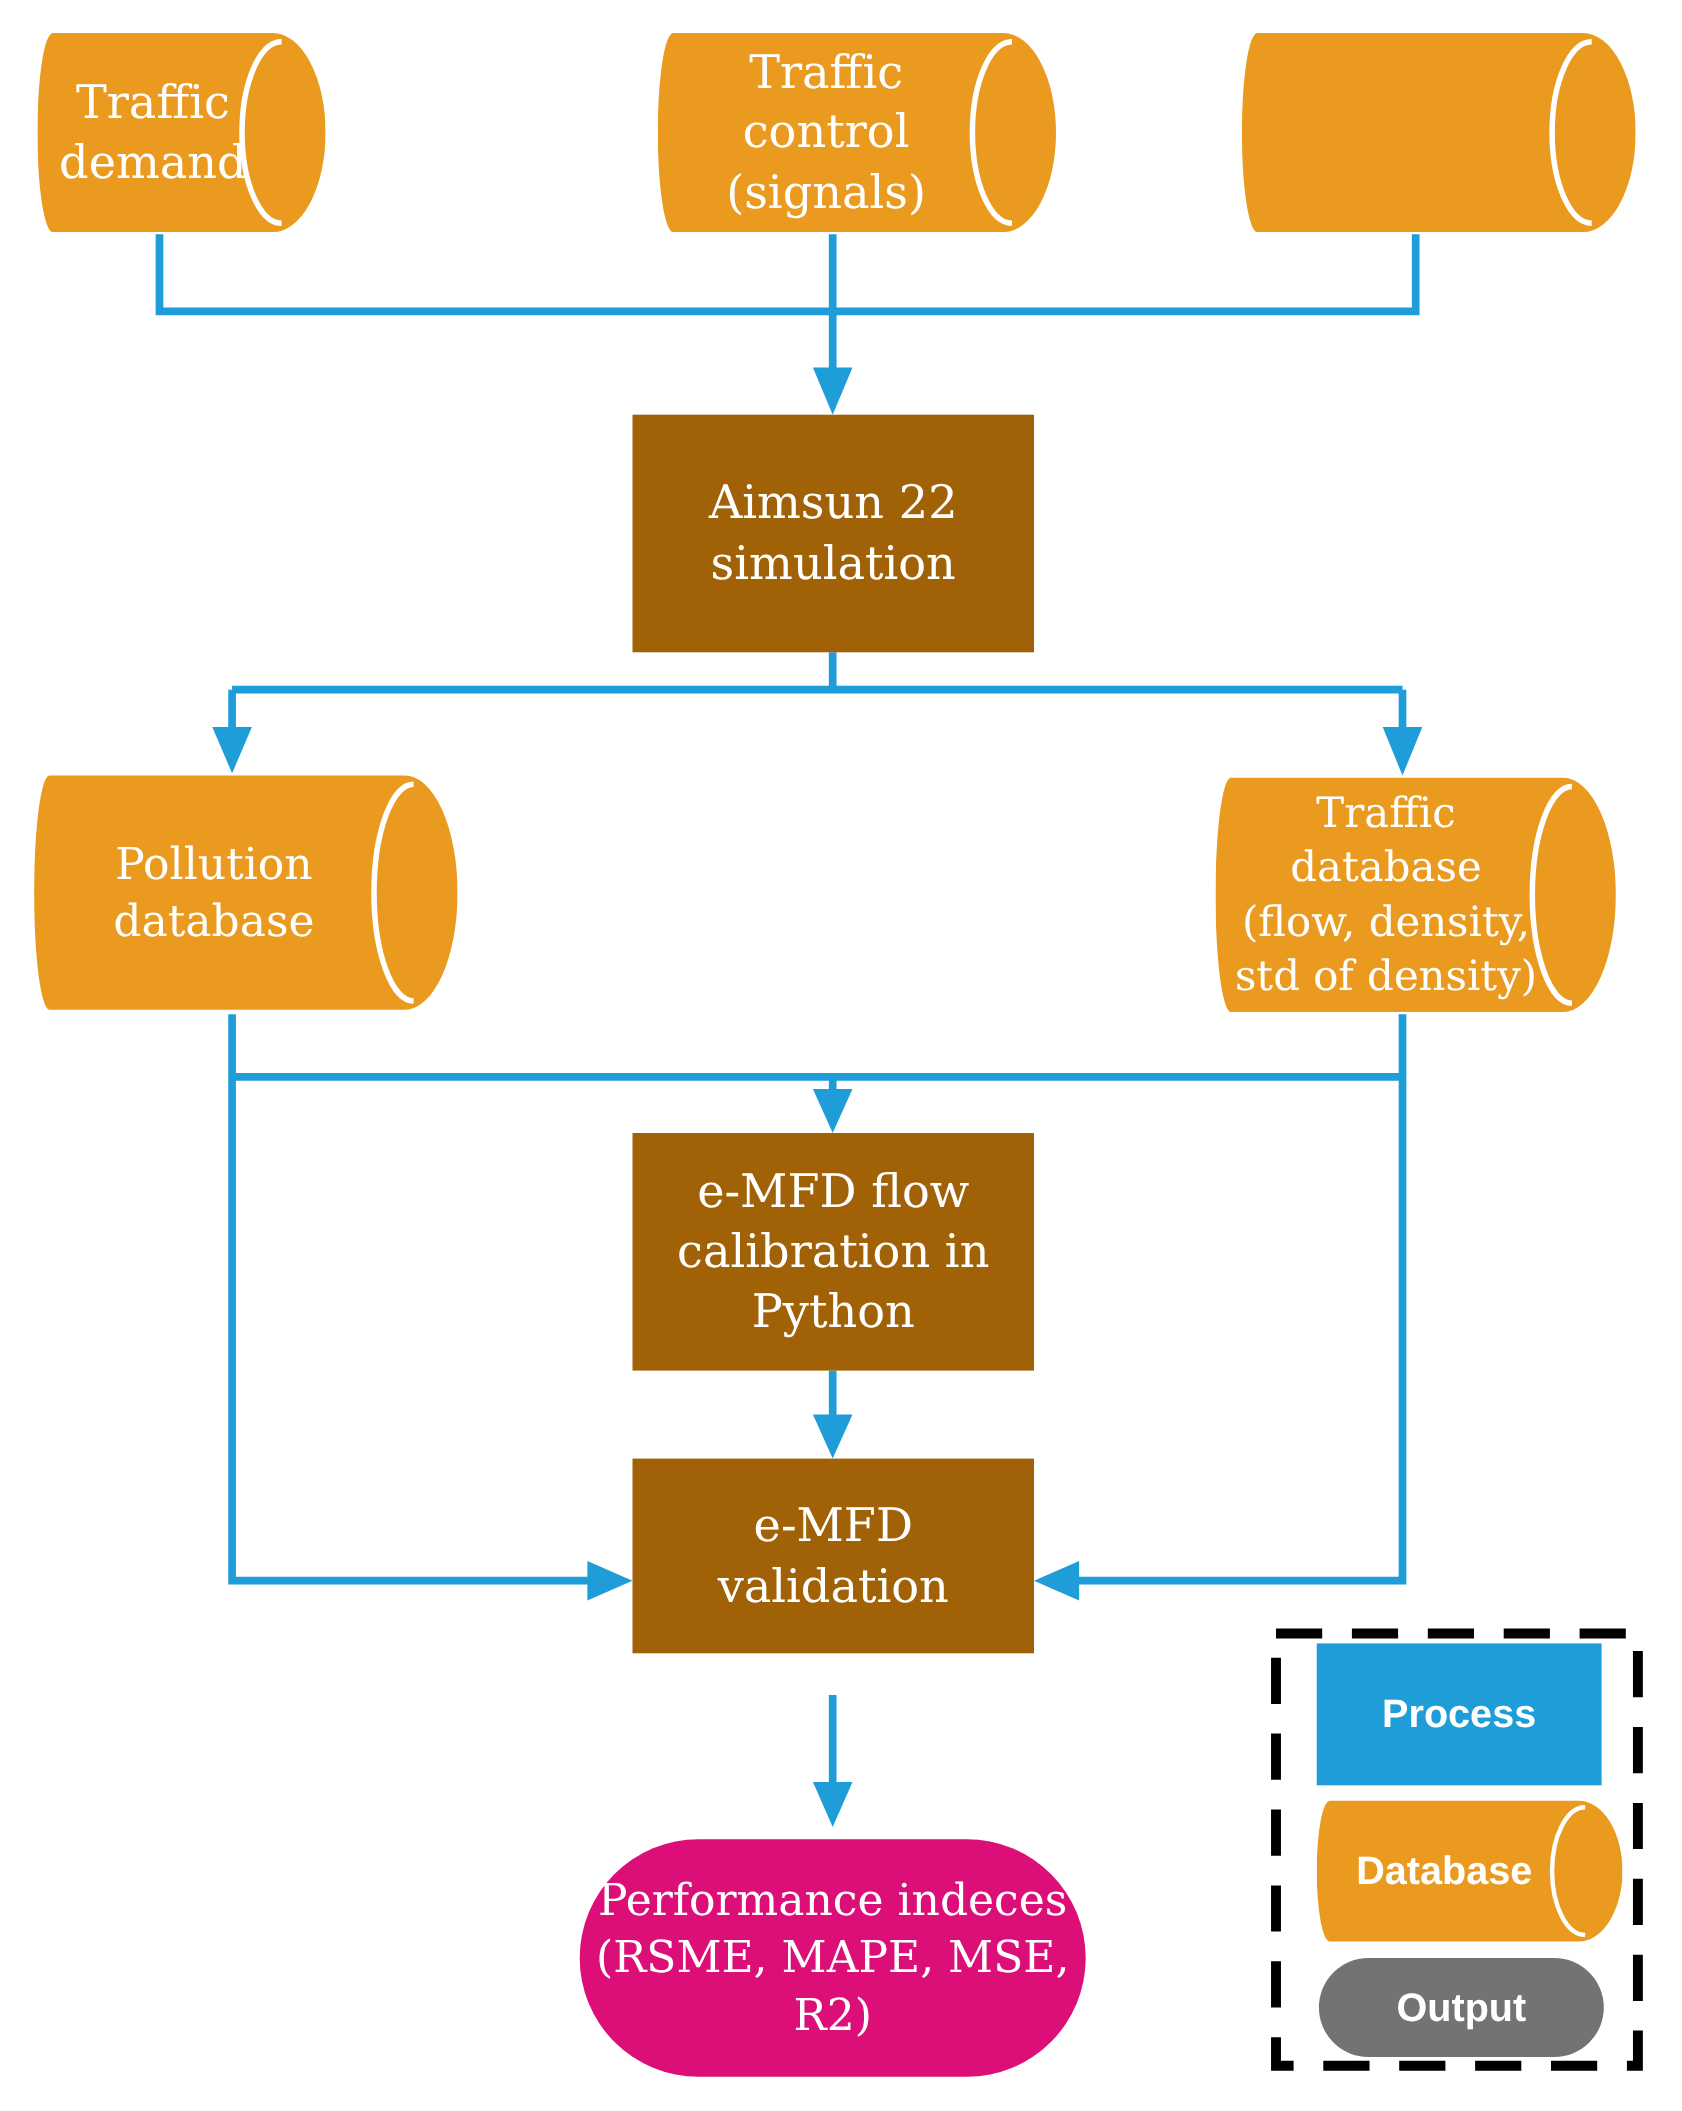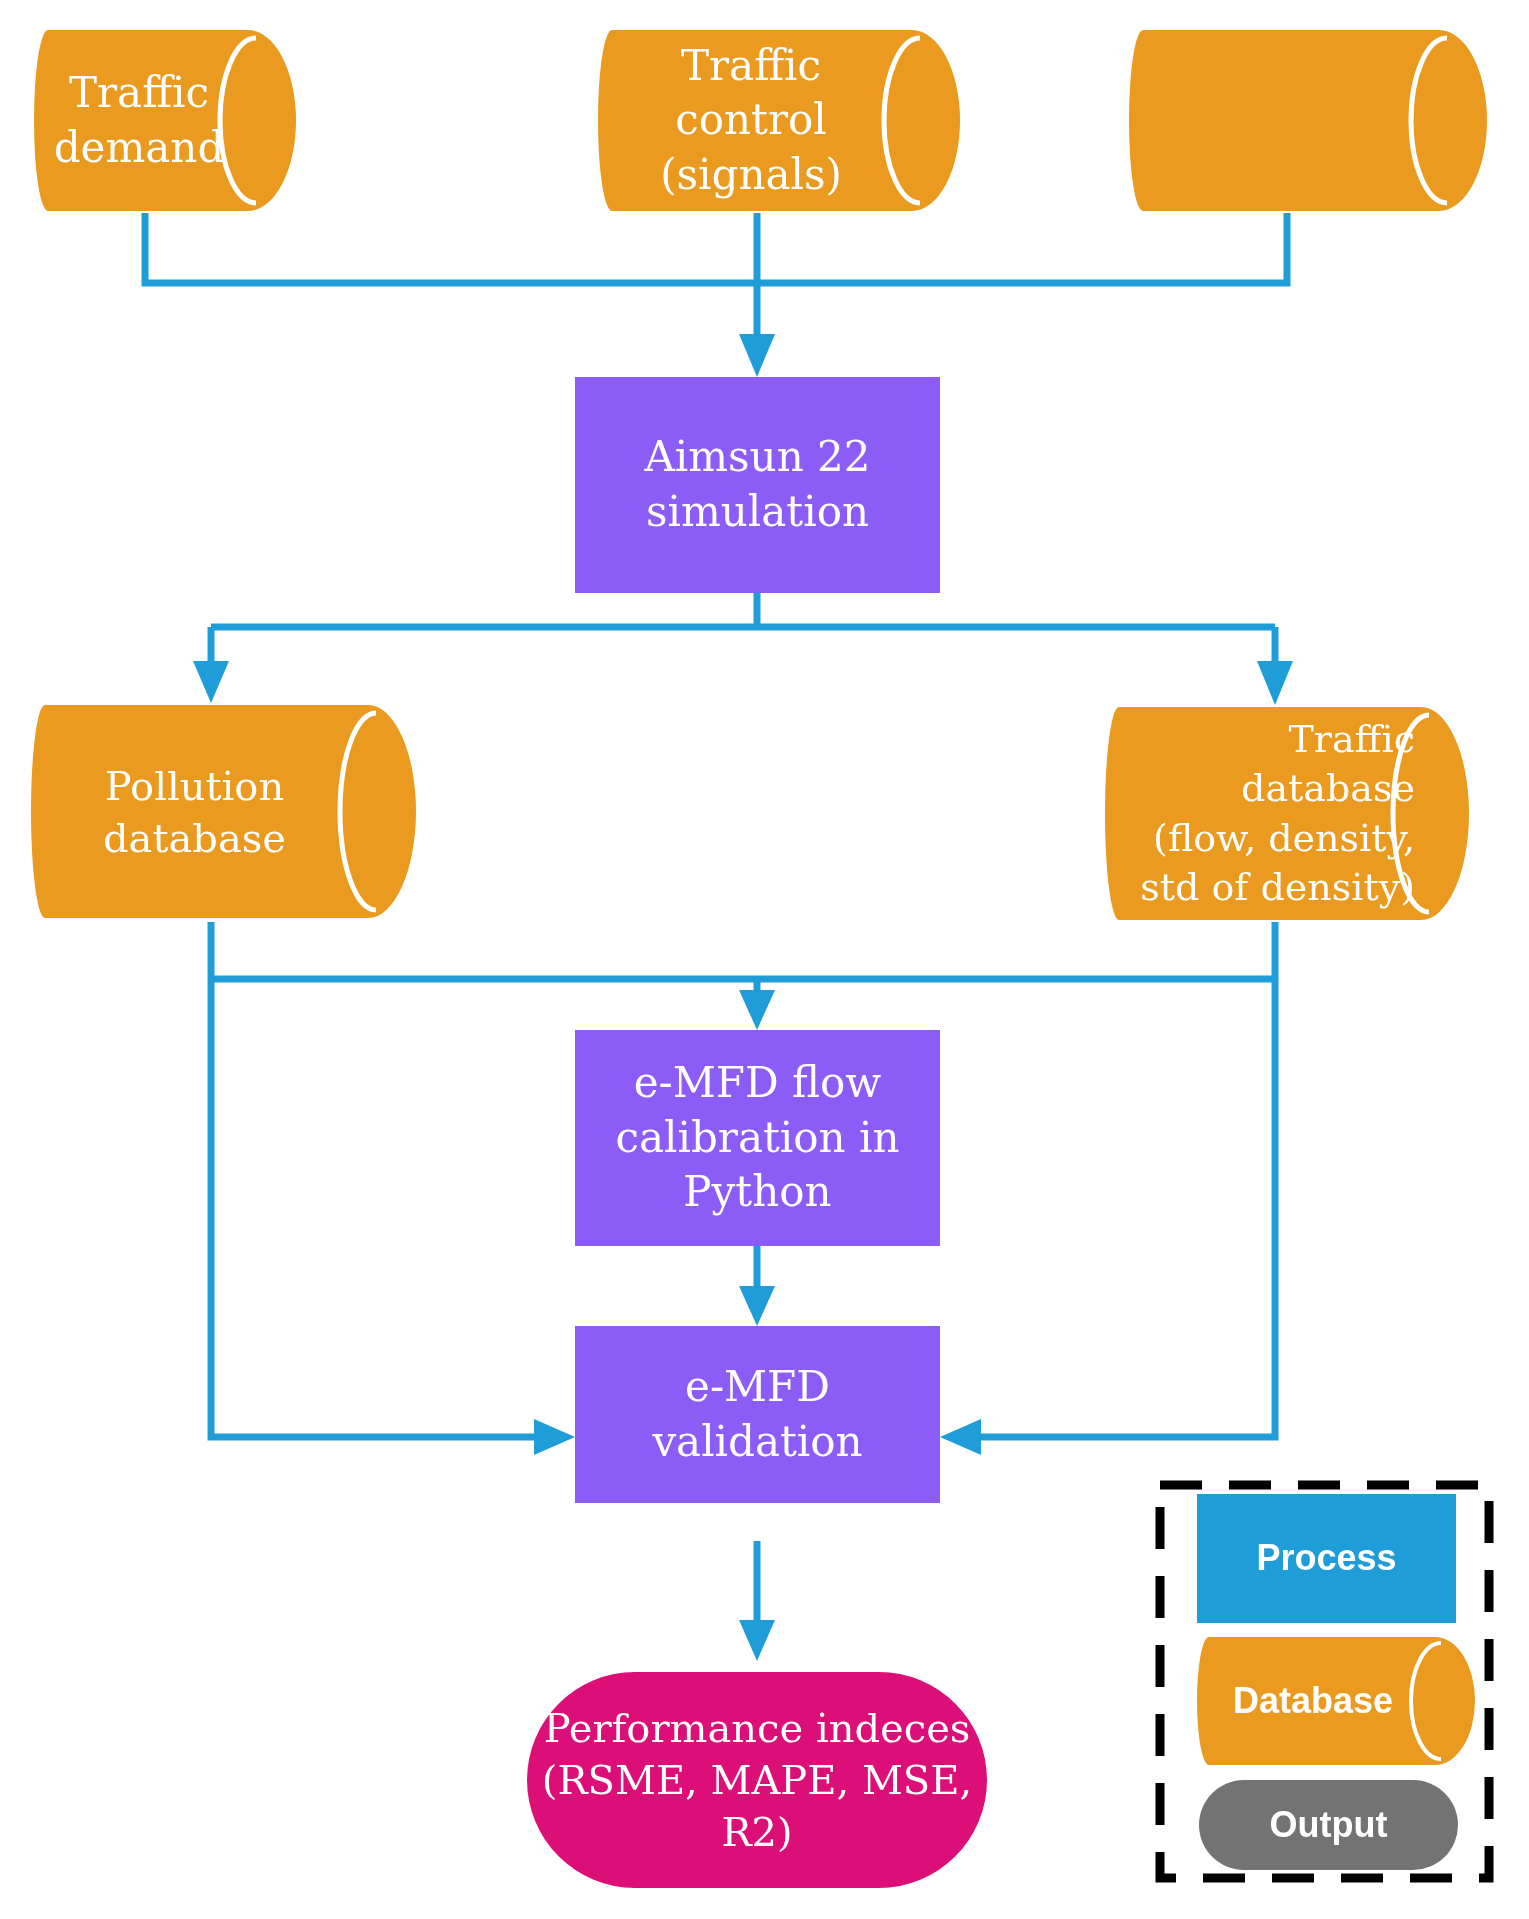--- a/index.html
+++ b/index.html
@@ -20,21 +20,21 @@
     position: absolute;
     display: flex;
     align-items: center;
     justify-content: center;
     text-align: center;
     color: #ffffff;
     white-space: pre-line;
     line-height: 1.3;
   }
   .process {
-    background: #8b5cf6;
+    background: #a16207;
     font-size: 42px;
   }
   .cyl {
     background: transparent;
   }
   .cyl svg {
     position: absolute;
     left: 0; top: 0;
   }
   .cyl .label {
@@ -140,21 +140,21 @@
     </svg>
     <span class="label" style="padding-right:58px;">Pollution
 database</span>
   </div>
 
   <div class="node cyl" style="left:1105px; top:705px; width:364px; height:217px; font-size:38px;">
     <svg width="364" height="217" viewBox="0 0 364 217">
       <path d="M14,2 L316,2 A48,106.5 0 0 1 316,215 L14,215 A14,106.5 0 0 1 14,2 Z" fill="#ea9a1f"></path>
       <path d="M324,10 A36,98.5 0 0 0 324,207" fill="none" stroke="#ffffff" stroke-width="5"></path>
     </svg>
-    <span class="label" style="padding-right:54px;text-align:right;">Traffic database
+    <span class="label" style="padding-right:54px;">Traffic database
 (flow, density,
 std of density)</span>
   </div>
 
   <div class="node process" style="left:575px; top:1030px; width:365px; height:216px;">
     <span>e-MFD flow
 calibration in
 Python</span>
   </div>
 

